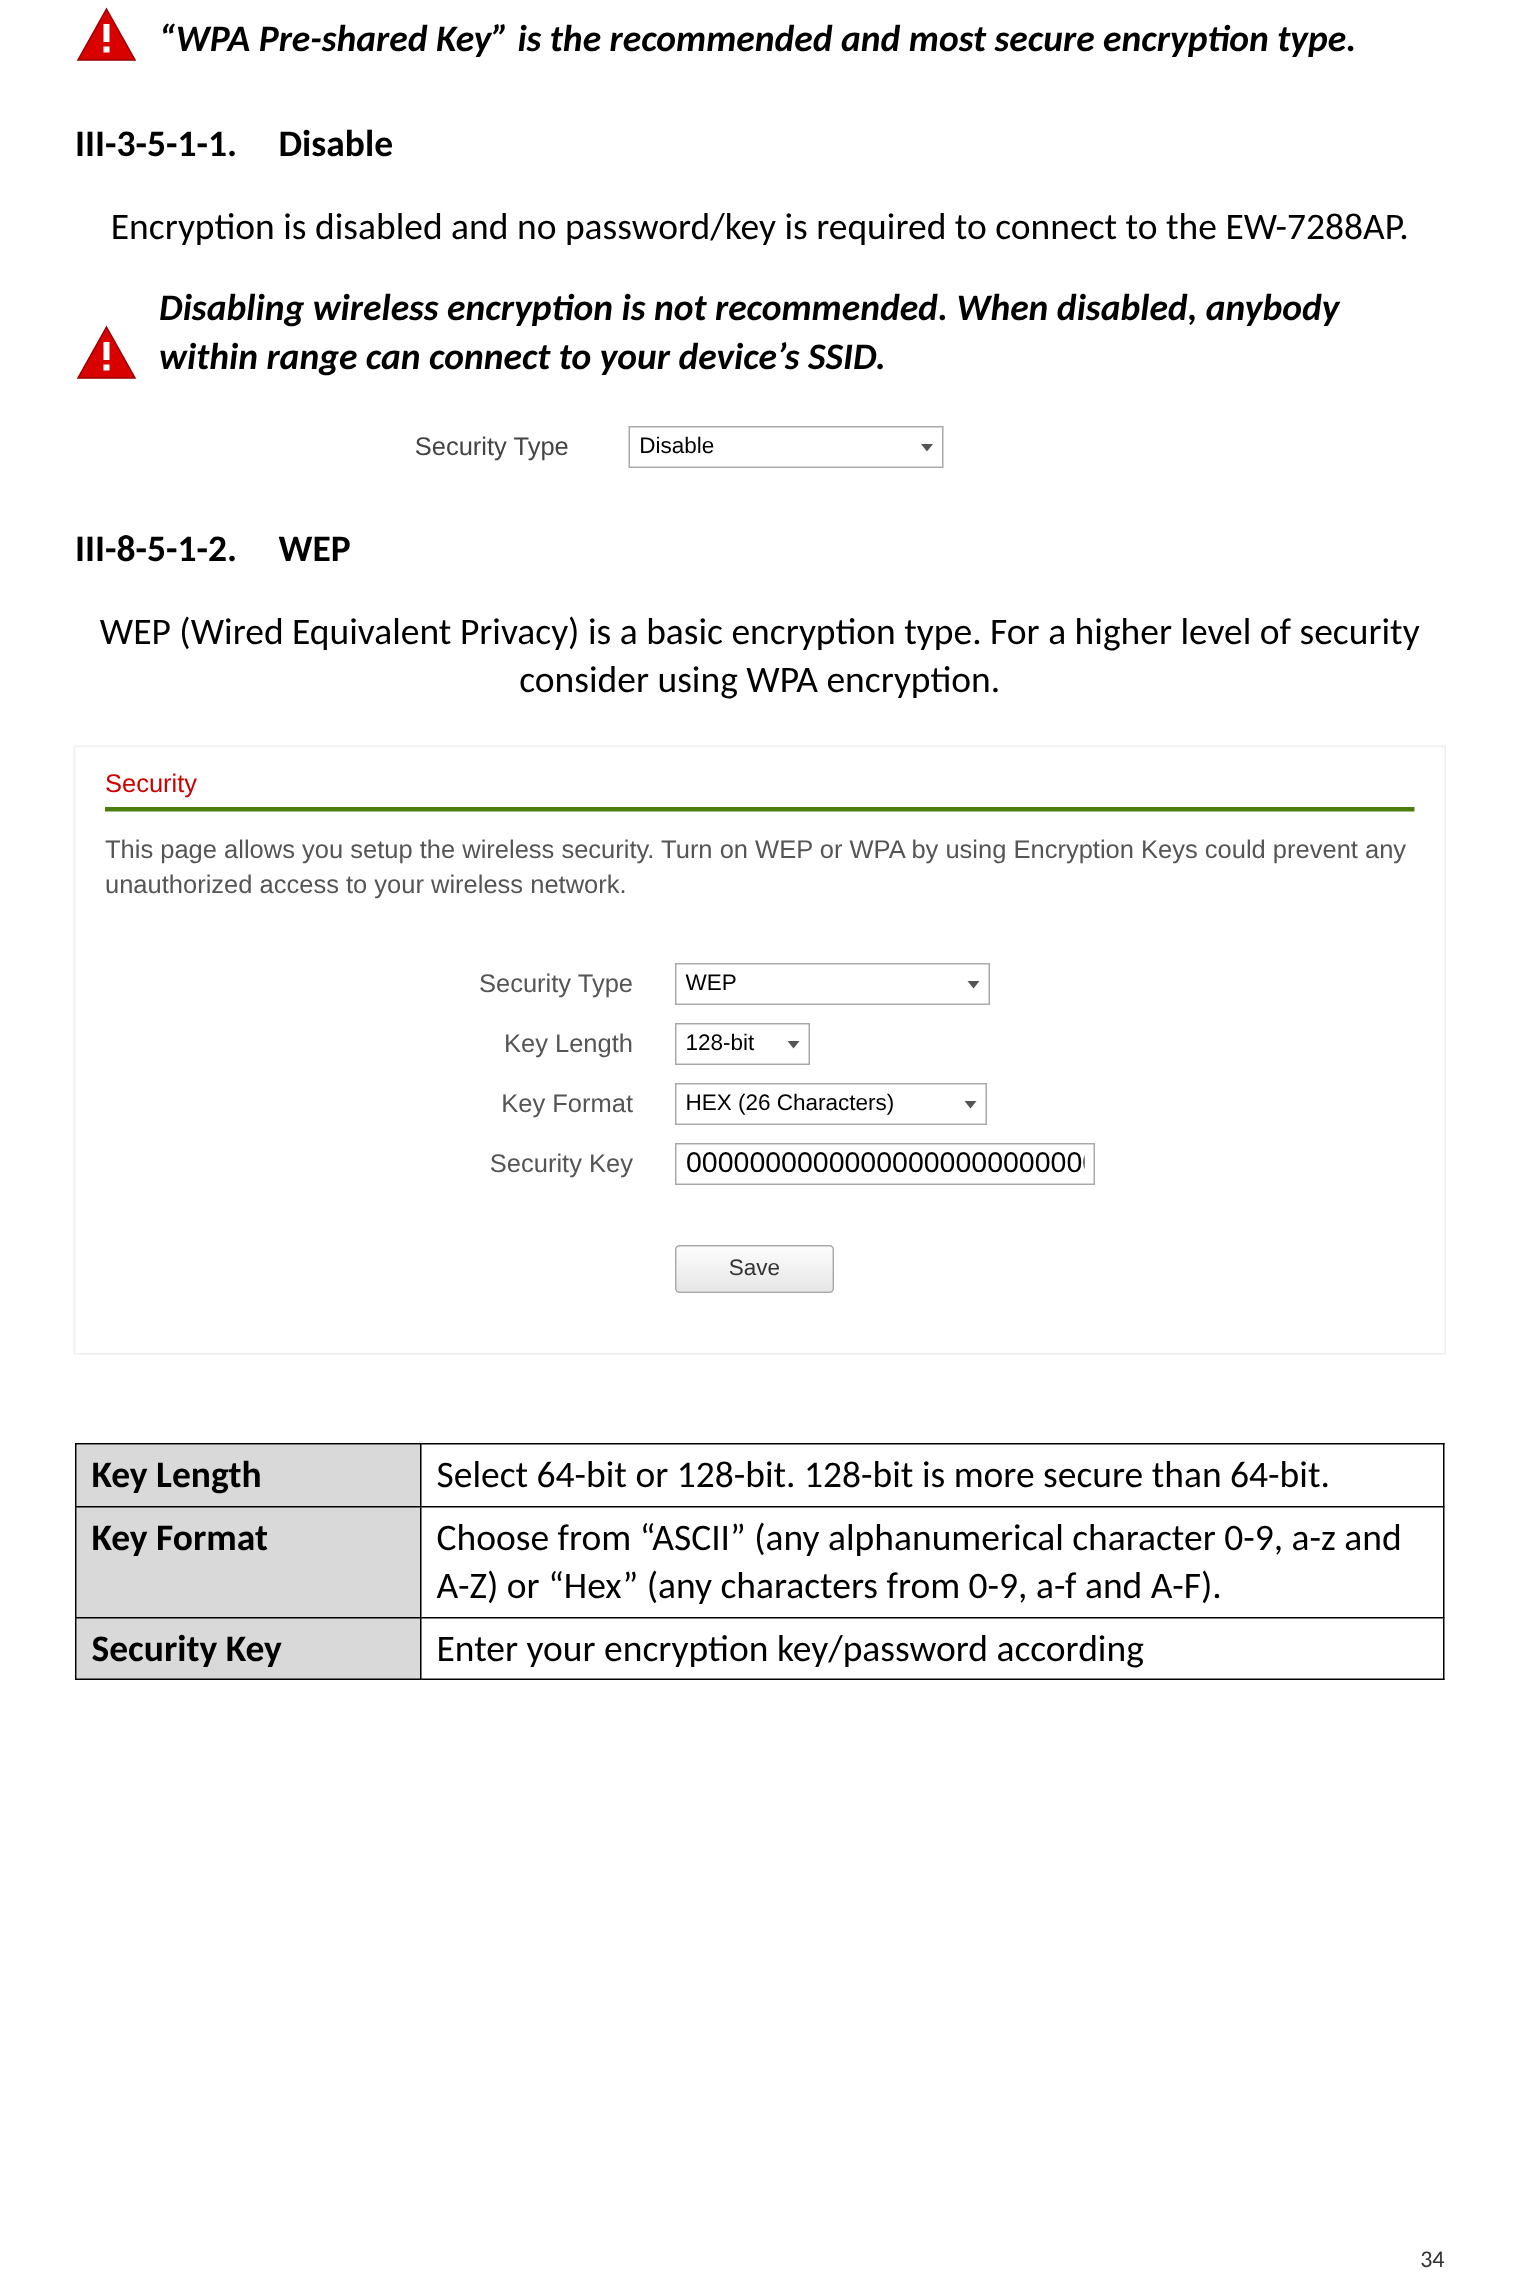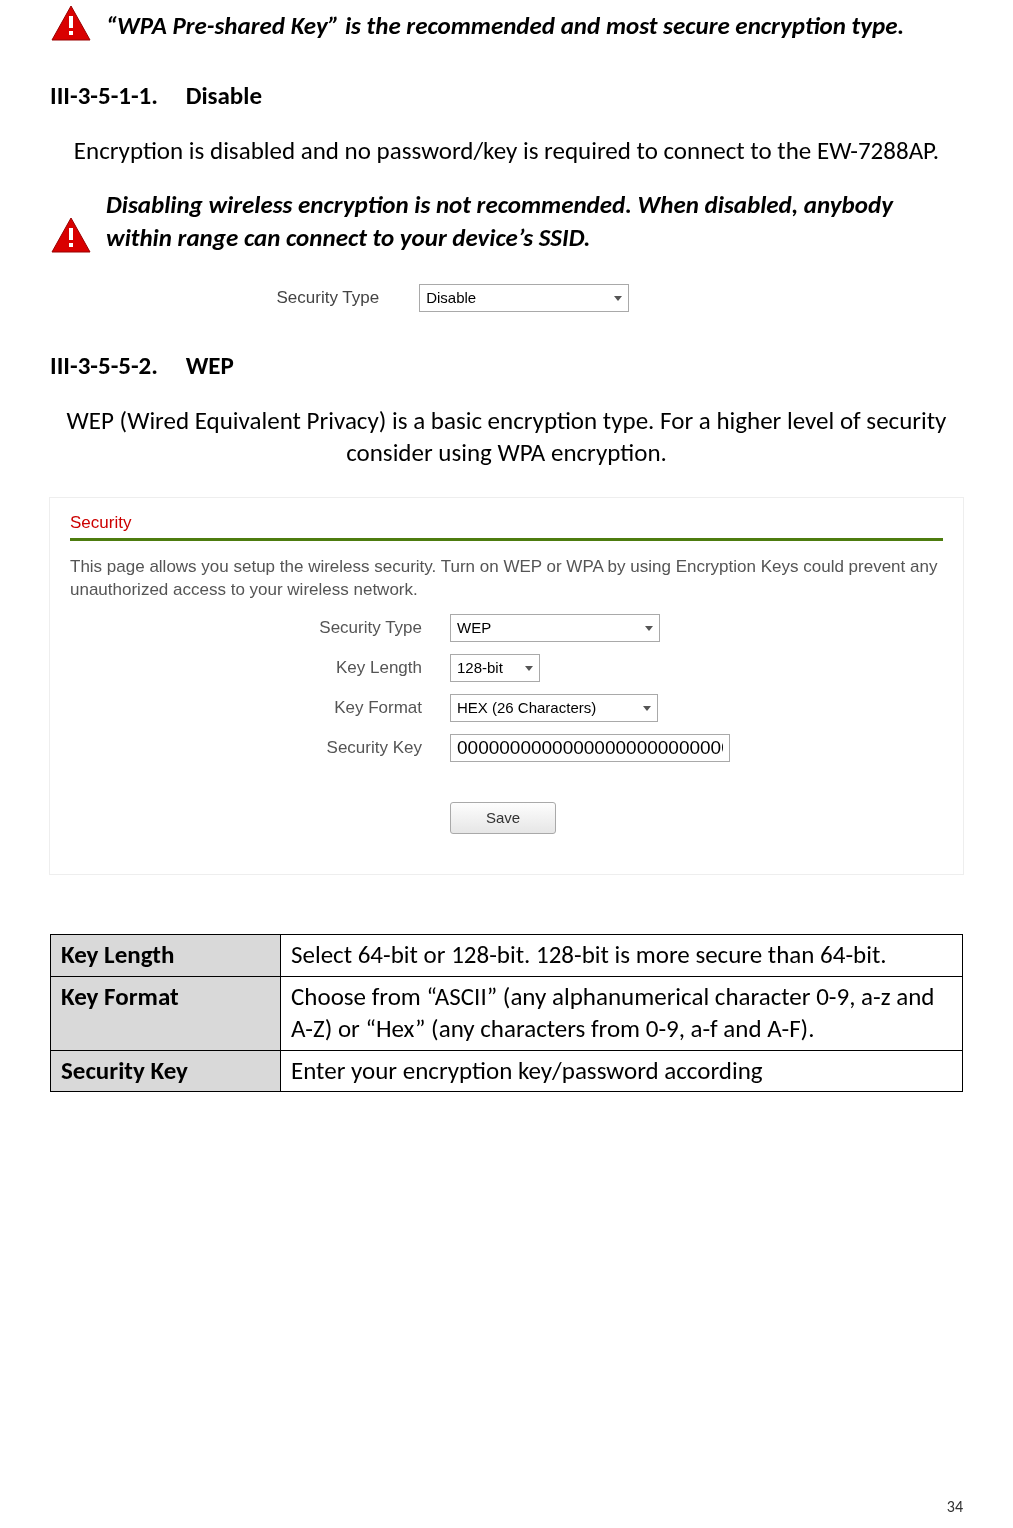--- a/index.html
+++ b/index.html
@@ -76,21 +76,21 @@
     font-size: 17px;
     box-shadow: 0 0 0 1px #eee;
   }
   .ui-panel .title {
     color: #c00;
     border-bottom: 3px solid #4d7c0f;
     padding-bottom: 4px;
     margin-bottom: 14px;
   }
   .ui-panel .desc {
-    margin-bottom: 12px;
+    margin-bottom: 40px;
     line-height: 1.4;
   }
   .form-row {
     display: flex;
     align-items: center;
     margin-bottom: 12px;
   }
   .form-row .label {
     width: 380px;
     text-align: right;
@@ -196,21 +196,21 @@
 
   <div class="ui-figure-1">
     <span>Security Type</span>
     <div class="select">
       <span>Disable</span>
       <span class="tri"></span>
     </div>
   </div>
 
   <div class="section-heading">
-    <span class="num">III-3-5-5-2.</span>
+    <span class="num">III-8-5-1-2.</span>
     <span>WEP</span>
   </div>
 
   <div class="body-para">WEP (Wired Equivalent Privacy) is a basic encryption type. For a higher level of security consider using WPA encryption.</div>
 
   <div class="ui-panel">
     <div class="title">Security</div>
     <div class="desc">This page allows you setup the wireless security. Turn on WEP or WPA by using Encryption Keys could prevent any unauthorized access to your wireless network.</div>
 
     <div class="form-row">

